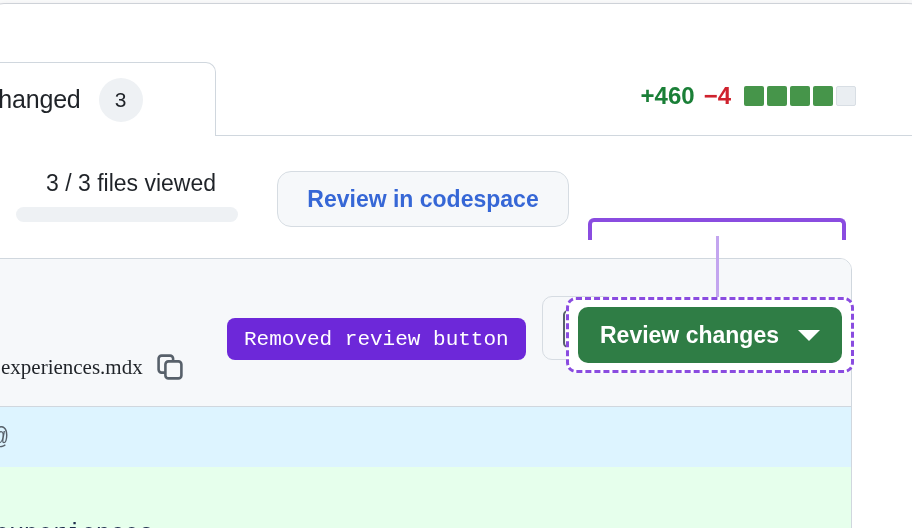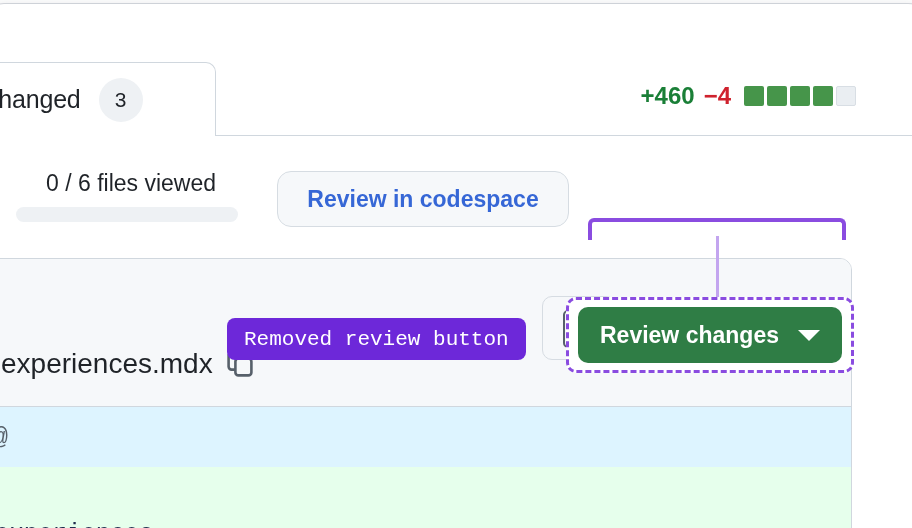--- a/index.html
+++ b/index.html
@@ -187,22 +187,22 @@
   }
   #file-name-row {
     position: absolute;
     left: 14px;
     bottom: 26px;
     display: flex;
     align-items: center;
     gap: 14px;
   }
   #file-name {
-    font-family: Liberation Sans, sans-serif;
-    font-size: 28px;
+    font-family: Liberation Serif, serif;
+    font-size: 21px;
     color: #1f2328;
     white-space: nowrap;
   }
   #copy-path-icon { width: 26px; height: 26px; cursor: pointer; display:block; }
 
   #hunk-header-row {
     position: absolute;
     left: 0;
     top: 148px;
     width: 100%;
@@ -363,21 +363,21 @@
       <span id="diffstat-blocks">
           <span class="diff-block on"></span>
           <span class="diff-block on"></span>
           <span class="diff-block on"></span>
           <span class="diff-block on"></span>
           <span class="diff-block off"></span>
         </span>
     </div>
 
     <div id="files-viewed-wrap">
-      <div id="files-viewed-text">0 / 6 files viewed</div>
+      <div id="files-viewed-text">3 / 3 files viewed</div>
       <div id="files-viewed-progress">
         <div id="files-viewed-progress-fill" style="width: 0%;"></div>
       </div>
     </div>
 
     <div id="review-codespace-button">
       <span id="review-codespace-label">Review in codespace</span>
     </div>
 
     <div id="file-panel">

